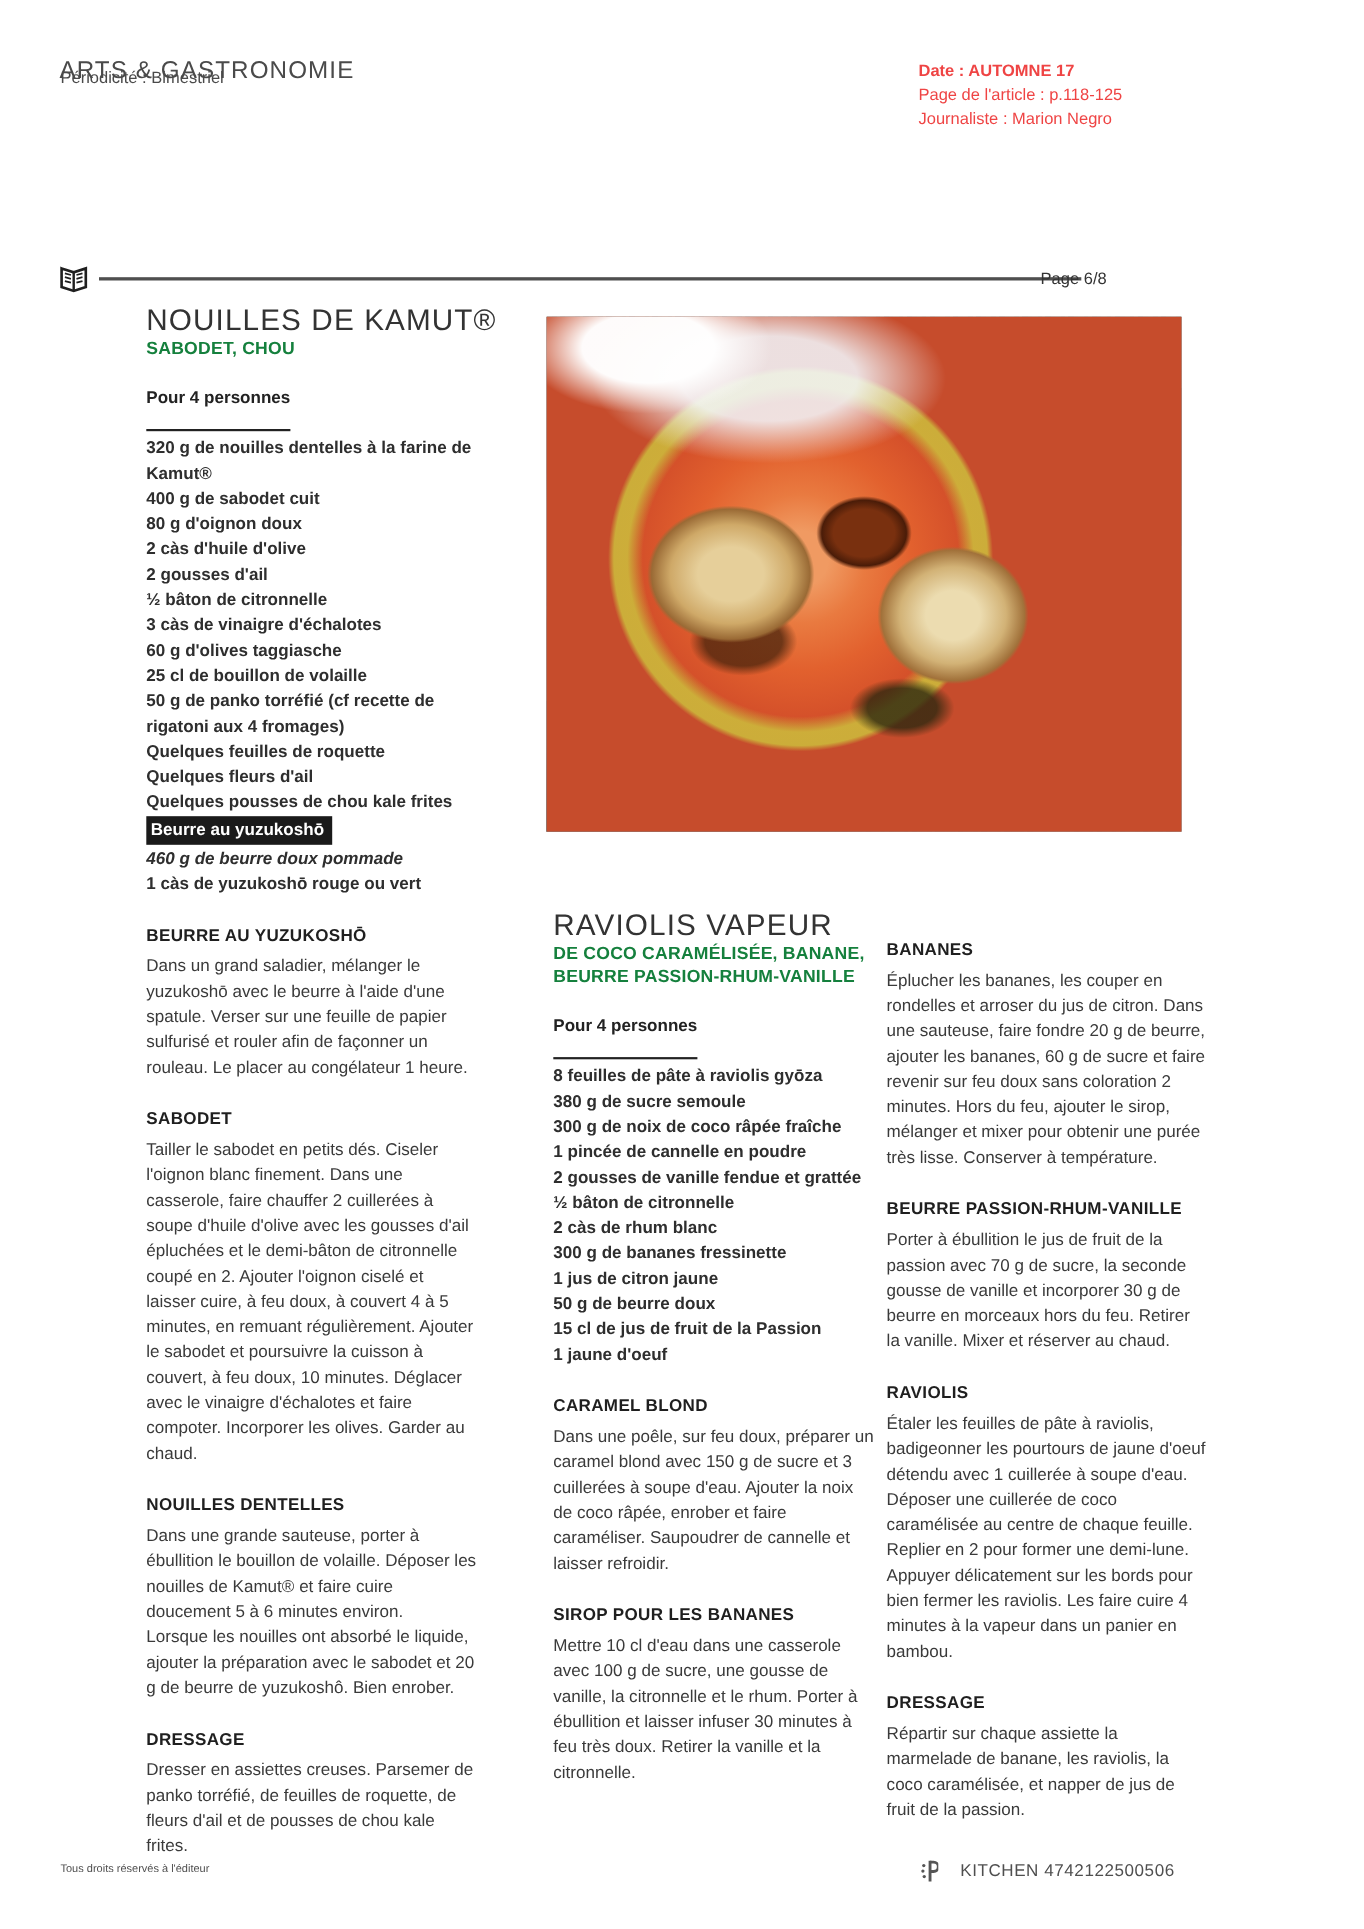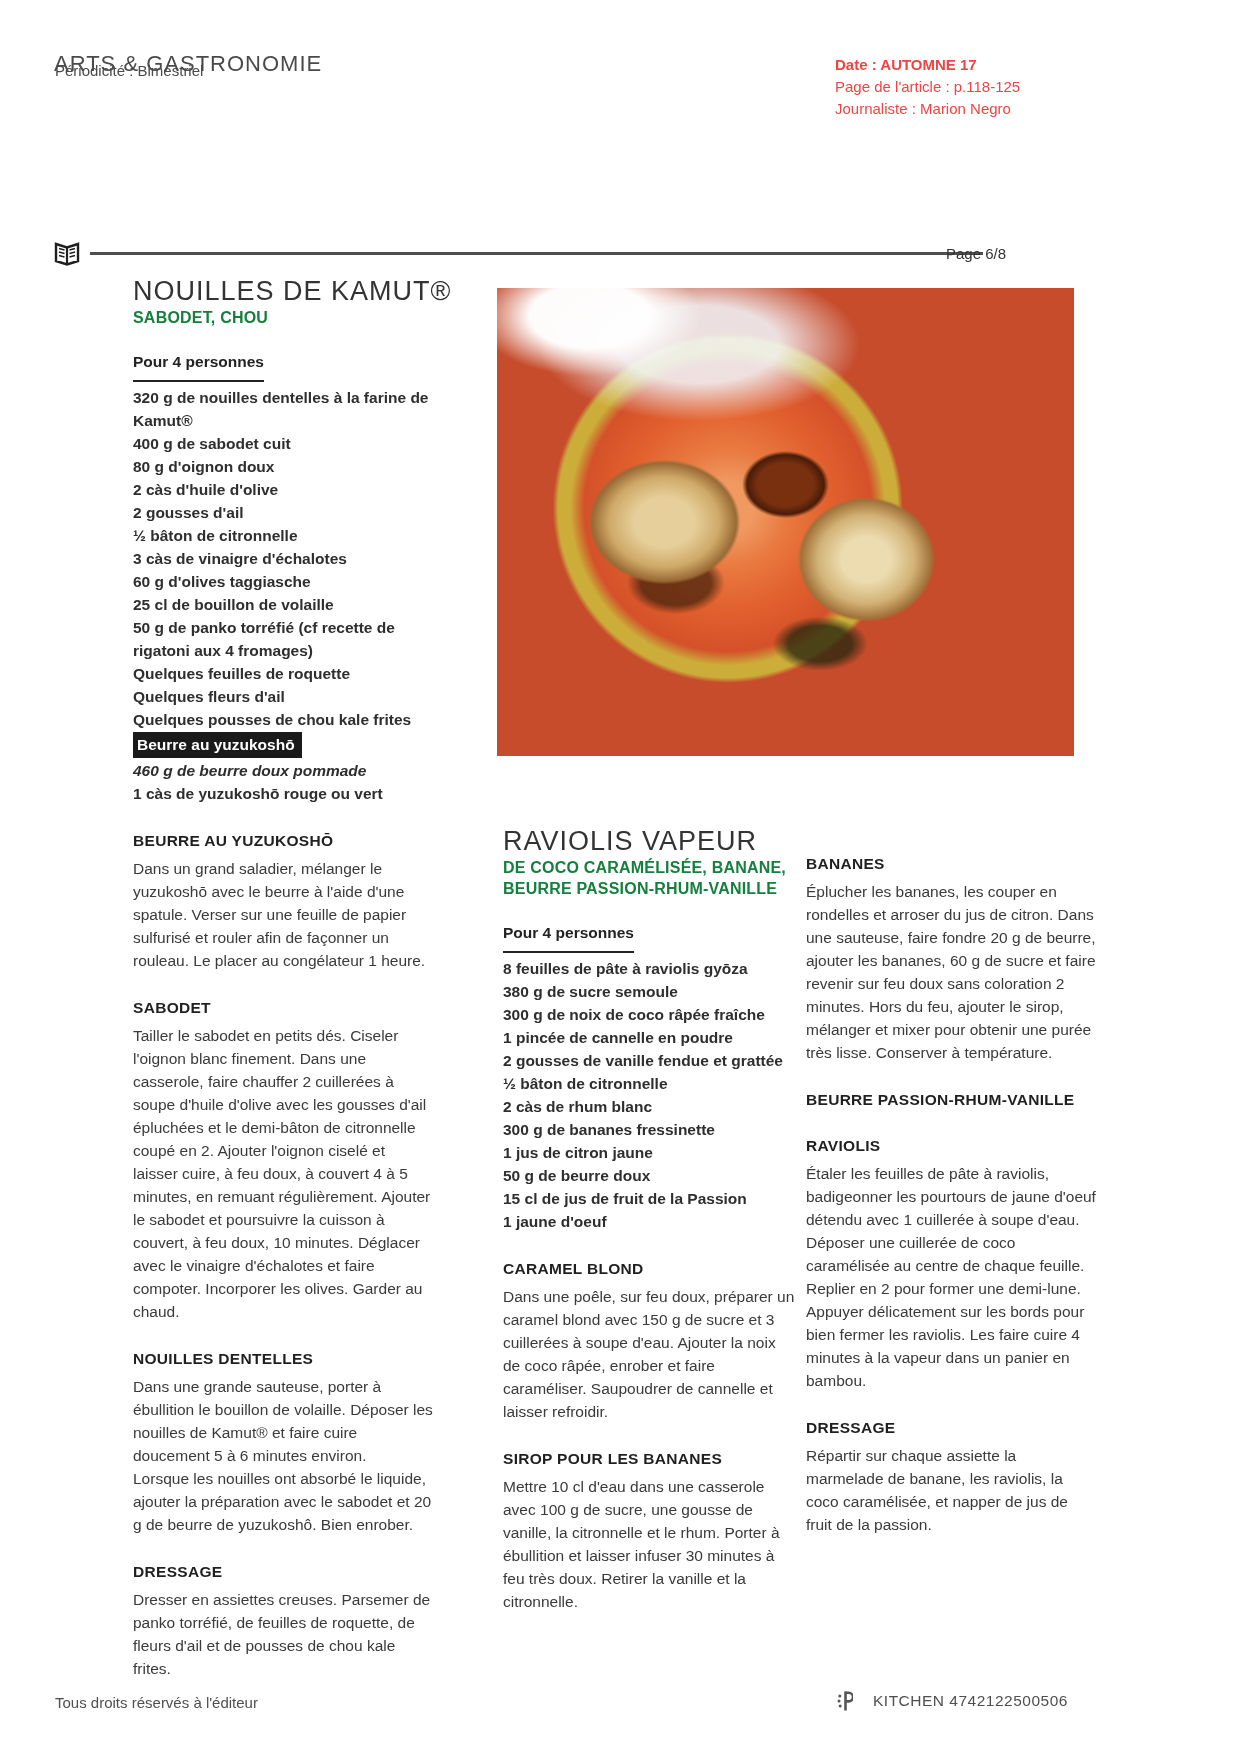--- a/index.html
+++ b/index.html
@@ -18,21 +18,21 @@
   .book-ic{left:53px;top:240px;width:28px;height:28px;}
   .rule{left:90px;top:252px;width:893px;height:3px;background:#4f4f4f;}
   .pageno{left:946px;top:245px;font-size:15px;font-weight:normal;color:#333;}
   
   .col{line-height:23px;}
   .col-left{left:133px;top:280px;width:300px;}
   .col-mid{left:503px;top:830px;width:292px;}
   .col-right{left:806px;top:838px;width:290px;}
   .rtitle{font-size:27px;letter-spacing:1px;color:#333;margin:0 0 4px 0;font-weight:normal;white-space:nowrap;}
   .rsub{font-size:16px;font-weight:bold;color:#15803d;letter-spacing:.2px;margin:0 0 22px 0;line-height:21px;}
-  .serves{display:inline-block;font-size:15.5px;font-weight:bold;color:#222;border-bottom:2px solid #222;padding-bottom:7px;margin-bottom:4px;}
+  .serves{display:inline-block;font-size:15.5px;font-weight:bold;color:#222;border-bottom:2px solid #222;padding-bottom:17px;margin-bottom:4px;}
   .ing-line{font-size:15.5px;font-weight:bold;color:#2e2e2e;line-height:23px;}
   .highlight{display:inline-block;background:#1a1a1a;color:#ffffff;font-size:15.5px;font-weight:bold;padding:1px 7px 2px 4px;margin:1px 0;}
   .butter1{font-size:15.5px;font-weight:bold;font-style:italic;color:#2e2e2e;line-height:23px;}
   .butter2{font-size:15.5px;font-weight:bold;color:#2e2e2e;line-height:23px;}
   .sec{font-size:15.5px;font-weight:bold;color:#1f1f1f;letter-spacing:.3px;margin:26px 0 6px 0;line-height:20px;}
   .sec.first{margin-top:16px;}
   .body{font-size:15.5px;line-height:23px;color:#3a3a3a;margin:0;white-space:pre-line;}
   
   .photo{
     left:497px;top:288px;width:577px;height:468px;
@@ -49,21 +49,21 @@
       radial-gradient(circle 168px at 40% 47%, #f09a62 0 15%, #e97a40 35%, #e2612e 60%, #d5512a 85%, #c64c2c 100%),
       radial-gradient(circle 205px at 38% 46%, rgba(0,0,0,0) 0 78%, rgba(228,238,243,.95) 86% 93%, rgba(150,165,172,.7) 100%),
       radial-gradient(circle 208px at 38% 46%, #dde4e6 0 80%, #c3ccd0 90%, #97a6ac 100%),
       radial-gradient(circle 230px at 38% 45%, rgba(0,0,0,0) 0 88%, rgba(235,242,245,.9) 92% 97%, rgba(0,0,0,0) 100%),
       linear-gradient(62deg, #14100d 0 14%, rgba(20,16,13,0) 38%),
       radial-gradient(ellipse 300px 160px at 22% 104%, #16110d 0 45%, rgba(22,17,13,0) 75%),
       linear-gradient(100deg, rgba(0,0,0,0) 55%, rgba(30,40,20,.45) 70%, rgba(0,0,0,.15) 100%),
       repeating-linear-gradient(92deg, #7c3f1d 0 5px, #53260f 5px 9px, #8a4a22 9px 12px, #3c1b0b 12px 17px, #6a3316 17px 21px);
   }
   
-  .foot-left{left:55px;top:1694px;font-size:15px;color:#4f4f4f;}
+  .foot-left{left:55px;top:1694px;font-size:10px;color:#4f4f4f;}
   .foot-right{left:836px;top:1690px;font-size:15.5px;color:#4f4f4f;letter-spacing:.5px;display:flex;align-items:center;gap:20px;}
 </style>
 </head>
 <body>
 
 <div class="abs pub-title">ARTS &amp; GASTRONOMIE</div>
 <div class="abs pub-sub">Périodicité : Bimestriel</div>
 <div class="abs meta">
   <div class="b"><span>Date : </span><span>AUTOMNE 17</span></div>
   <div>Page de l'article : p.118-125</div>
@@ -136,20 +136,21 @@
   <h3 class="sec">CARAMEL BLOND</h3>
   <p class="body">Dans une poêle, sur feu doux, préparer un caramel blond avec 150 g de sucre et 3 cuillerées à soupe d'eau. Ajouter la noix de coco râpée, enrober et faire caraméliser. Saupoudrer de cannelle et laisser refroidir.</p>
   <h3 class="sec">SIROP POUR LES BANANES</h3>
   <p class="body">Mettre 10 cl d'eau dans une casserole avec 100 g de sucre, une gousse de vanille, la citronnelle et le rhum. Porter à ébullition et laisser infuser 30 minutes à feu très doux. Retirer la vanille et la citronnelle.</p>
 </div>
 
 <div class="abs col col-right">
   <h3 class="sec first">BANANES</h3>
   <p class="body">Éplucher les bananes, les couper en rondelles et arroser du jus de citron. Dans une sauteuse, faire fondre 20 g de beurre, ajouter les bananes, 60 g de sucre et faire revenir sur feu doux sans coloration 2 minutes. Hors du feu, ajouter le sirop, mélanger et mixer pour obtenir une purée très lisse. Conserver à température.</p>
   <h3 class="sec">BEURRE PASSION-RHUM-VANILLE</h3>
+  <p class="body">Porter à ébullition le jus de fruit de la passion avec 70 g de sucre, la seconde gousse de vanille et incorporer 30 g de beurre en morceaux hors du feu. Retirer la vanille. Mixer et réserver au chaud.</p>
   <h3 class="sec">RAVIOLIS</h3>
   <p class="body">Étaler les feuilles de pâte à raviolis, badigeonner les pourtours de jaune d'oeuf détendu avec 1 cuillerée à soupe d'eau. Déposer une cuillerée de coco caramélisée au centre de chaque feuille. Replier en 2 pour former une demi-lune. Appuyer délicatement sur les bords pour bien fermer les raviolis. Les faire cuire 4 minutes à la vapeur dans un panier en bambou.</p>
   <h3 class="sec">DRESSAGE</h3>
   <p class="body">Répartir sur chaque assiette la marmelade de banane, les raviolis, la coco caramélisée, et napper de jus de fruit de la passion.</p>
 </div>
 
 <div class="abs foot-left">Tous droits réservés à l'éditeur</div>
 <div class="abs foot-right">
   <svg width="17" height="22" viewBox="0 0 17 22">
     <path d="M9.5 1.5 L9.5 20.5" stroke="#555" stroke-width="2.6" fill="none"></path>

